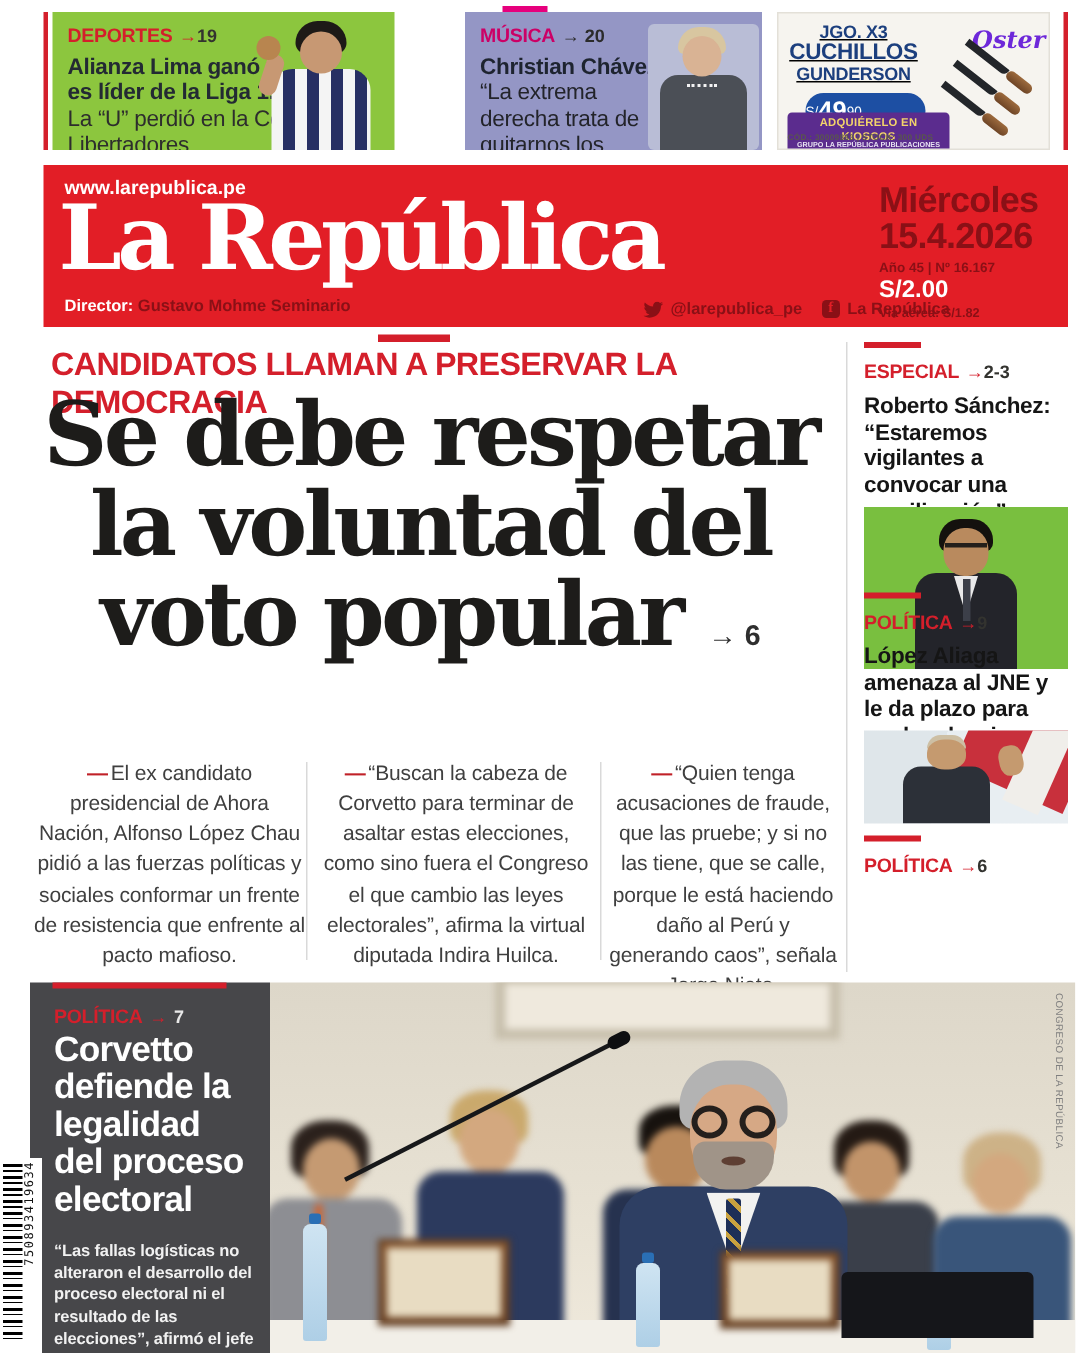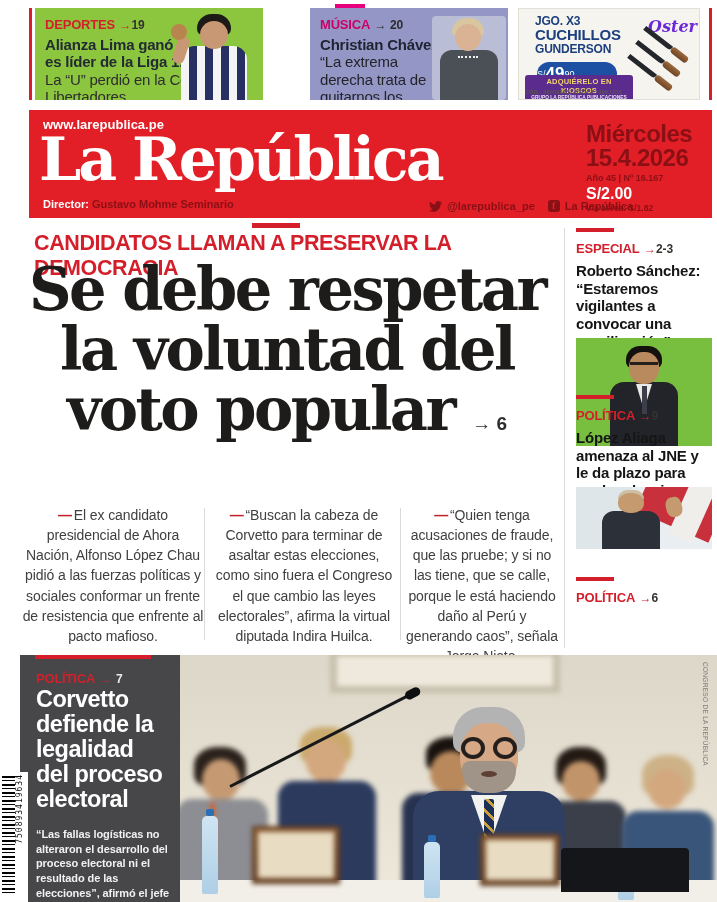--- a/index.html
+++ b/index.html
@@ -30,21 +30,21 @@
   .p-fist { position:absolute; left:2px; top:10px; width:16px; height:16px; background:#b8854f; border-radius:50%; }
   .p-arm  { position:absolute; left:6px; top:22px; width:12px; height:28px; background:#c79873; transform:rotate(18deg); border-radius:6px; }
 
   .musico { position:absolute; right:2px; top:8px; width:74px; height:84px; }
   .m-bg { position:absolute; inset:0; background:#b9bdd6; border-radius:4px; }
   .m-hair { position:absolute; left:20px; top:2px; width:32px; height:18px; background:#d8c6a0; border-radius:14px 14px 4px 4px; }
   .m-face { position:absolute; left:23px; top:8px; width:26px; height:27px; background:#d9b394; border-radius:50%; }
   .m-torso { position:absolute; left:8px; top:34px; width:58px; height:50px; background:#4b4f56; border-radius:12px 12px 0 0; }
   .m-pearl { position:absolute; left:26px; top:36px; width:20px; height:6px; border-bottom:2px dotted #f2f2f2; }
 
-  .ad-left { position:absolute; left:16px; top:6px; width:100px; text-align:left; }
+  .ad-left { position:absolute; left:0; top:6px; width:100px; text-align:center;text-decoration:underline; }
   .ad-line { color:#1c3f7e; font-weight:800; line-height:1.02; letter-spacing:-0.2px; }
   .ad-l1 { font-size:12px; } .ad-l2 { font-size:15px; } .ad-l3 { font-size:12px; }
   .oster { position:absolute; right:2px; top:8px; color:#6d28d9; font-family:"DejaVu Serif", serif; font-style:italic; font-weight:700; font-size:16px; }
   .price-pill { position:absolute; left:18px; top:53px; width:80px; height:24px; background:#1d4fa3; border-radius:13px; color:#fff; text-align:left; line-height:24px; }
   .price-cur { font-size:9px; vertical-align:top; } .price-main { font-size:17px; font-weight:800; } .price-cents { font-size:9px; vertical-align:top; }
   .ad-code { position:absolute; left:6px; top:80px; font-size:5.5px; font-weight:700; color:#5a564e; letter-spacing:0.2px; }
   .ad-banner { position:absolute; left:6px; top:66px; width:108px; background:#5b2c8e; border-radius:3px; padding:2px 3px 2px; text-align:center; }
   .ad-banner .b1 { color:#f3d46a; font-size:7.5px; font-weight:800; letter-spacing:0.2px; }
   .ad-banner .b2 { color:#e8e2f2; font-size:4.8px; font-weight:700; }
   .knives { position:absolute; right:2px; top:26px; width:70px; height:64px; }
@@ -291,21 +291,21 @@
   </div>
   <div class="sb-photo2">
     <div class="flag-red1"></div>
     <div class="flag-white"></div>
     <div class="la-torso"></div>
     <div class="la-hand"></div>
     <div class="la-hair"></div>
     <div class="la-head"></div>
   </div>
 
-  <div class="sb" style="top:577px;">
+  <div class="sb" style="top:557px;">
     <div class="sb-rule"></div>
     <div>
       <span class="sb-label">POLÍTICA</span>
       <span class="arrow-red">→</span><span class="pg">6</span>
     </div>
   </div>
 
   <div class="photo">
     <div class="frame blur"></div>
 

